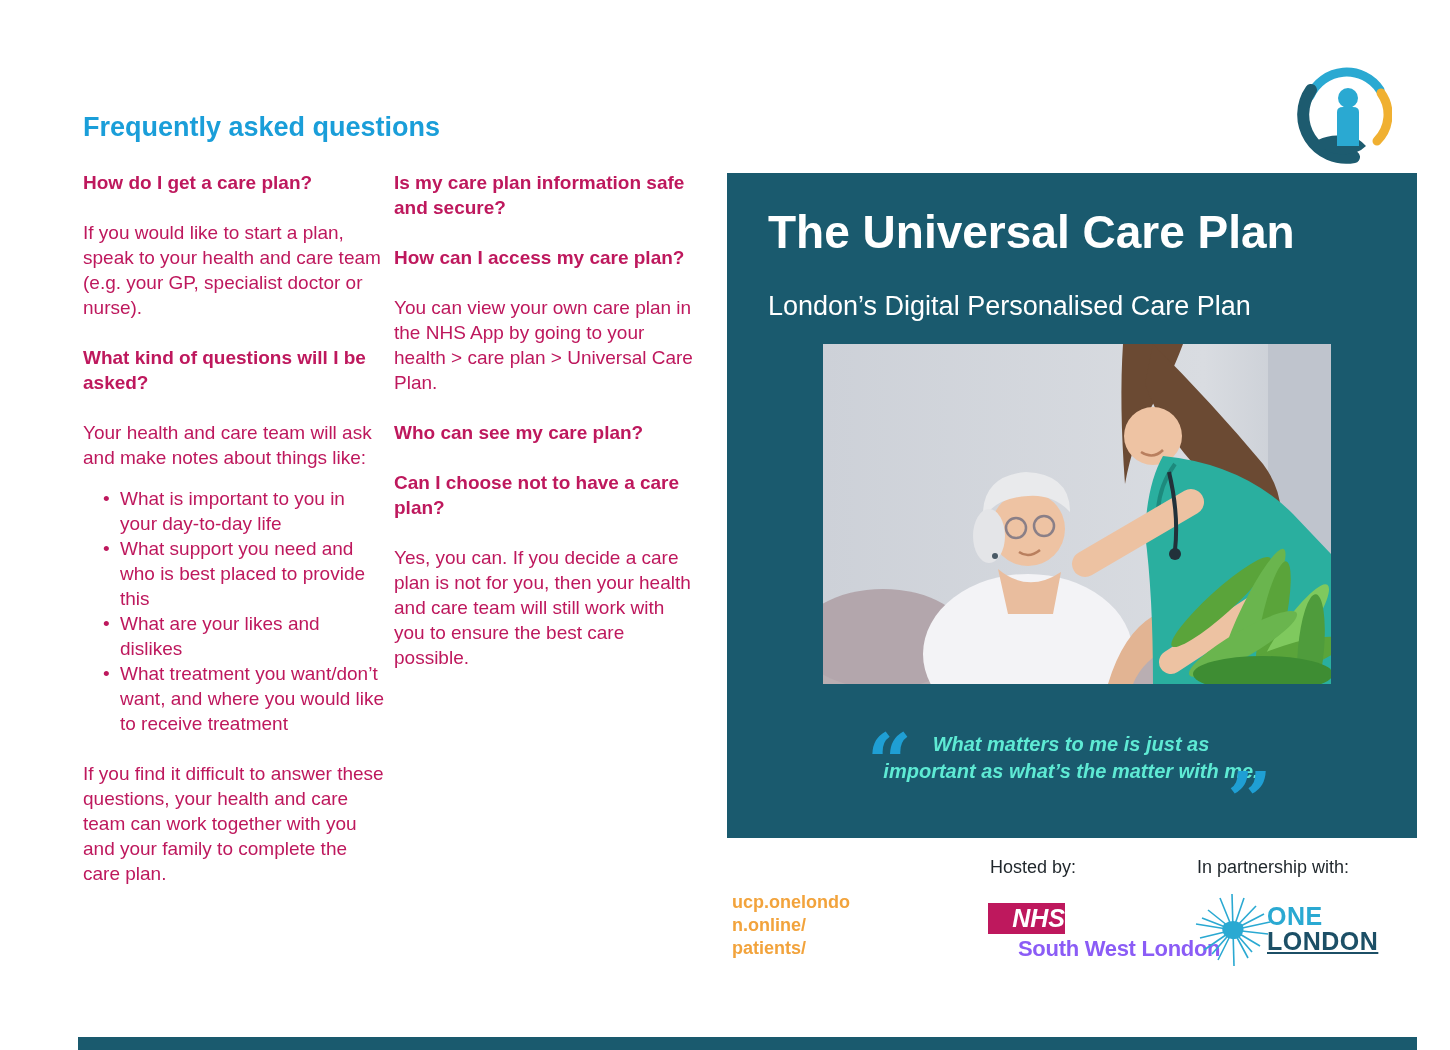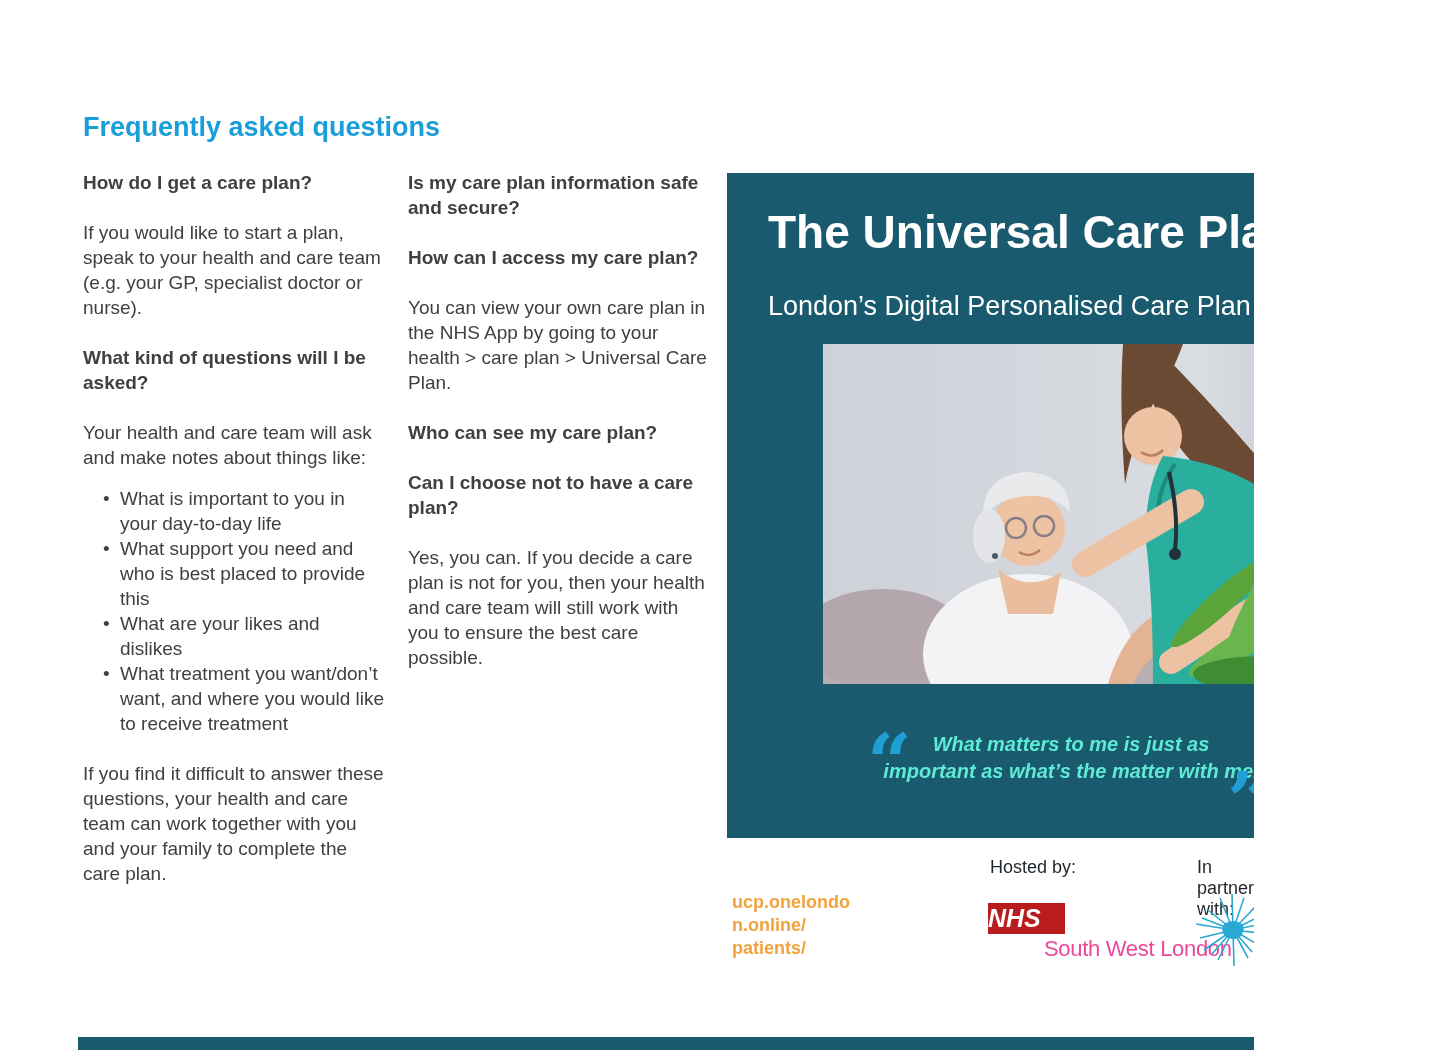--- a/index.html
+++ b/index.html
@@ -1,24 +1,24 @@
 <!DOCTYPE html>
 <html><head>
 <meta charset="utf-8">
 <style>
   html,body{margin:0;padding:0;background:#fff;}
-  .page{position:relative;width:1254px;height:1050px;background:#ffffff;overflow:hidden;
+  .page{position:relative;width:1417px;height:1050px;background:#ffffff;overflow:hidden;
         font-family:"Liberation Sans",sans-serif;}
 
   
   .faq-heading{position:absolute;left:83px;top:112px;font-size:27px;font-weight:bold;
                color:#1a9ed9;letter-spacing:0;}
-  .faq-col{position:absolute;top:170px;width:304px;font-size:19px;line-height:25px;color:#404040;}
+  .faq-col{position:absolute;top:170px;width:304px;font-size:19px;line-height:25px;color:#be185d;}
   .faq-col.c1{left:83px;}
-  .faq-col.c2{left:408px;width:300px;}
+  .faq-col.c2{left:394px;width:300px;}
   .faq-q{font-weight:bold;margin:0 0 25px 0;}
   .faq-p{margin:0 0 25px 0;}
   .faq-p.no-gap{margin-bottom:16px;}
   .faq-ul{margin:0 0 25px 0;padding:0 0 0 20px;list-style:none;}
   .faq-ul li{position:relative;padding-left:17px;}
   .faq-ul li::before{content:"\2022";position:absolute;left:0;top:0;}
 
   
   .panel{position:absolute;left:727px;top:173px;width:708px;height:665px;background:#1a5a6e;}
   .panel-title{position:absolute;left:41px;top:33px;color:#ffffff;font-weight:bold;
@@ -30,24 +30,24 @@
               font-size:20px;line-height:27px;font-style:italic;font-weight:bold;}
   .qmark{position:absolute;font-family:"DejaVu Serif",serif;font-weight:bold;font-size:78px;
          line-height:40px;color:#1f9fd4;}
   .qmark.open{left:140px;top:30px;}
   .qmark.close{left:500px;top:68px;}
 
   
   .url{position:absolute;left:732px;top:891px;color:#f2a33c;font-weight:bold;
        font-size:18px;line-height:23px;}
   .hosted-label{position:absolute;left:990px;top:857px;color:#1f262b;font-size:18px;}
-  .nhs-box{position:absolute;left:988px;top:903px;width:77px;height:31px;background:#b91c1c;
-           color:#ffffff;text-align:left;}
+  .nhs-box{position:absolute;left:988px;top:903px;width:77px;height:31px;background:#be185d;
+           color:#ffffff;text-align:right;}
   .nhs-box span{display:inline-block;font-weight:bold;font-style:italic;font-size:25px;line-height:31px;}
-  .nhs-org{position:absolute;left:1044px;top:936px;color:#ec4899;font-size:22px;font-weight:normal;
+  .nhs-org{position:absolute;left:1018px;top:936px;color:#8b5cf6;font-size:22px;font-weight:bold;
            letter-spacing:-0.3px;}
   .partner-label{position:absolute;left:1197px;top:857px;color:#1f262b;font-size:18px;}
   .starburst{position:absolute;left:1194px;top:894px;width:78px;height:74px;}
   .one-london{position:absolute;left:1267px;top:904px;font-weight:bold;font-size:25px;
               line-height:25px;letter-spacing:0.5px;}
   .one-london .one{color:#2aa9d2;}
   .one-london .london{color:#1c4f66;text-decoration:underline;}
 
   .bottom-bar{position:absolute;left:78px;top:1037px;width:1359px;height:13px;background:#1a5a6e;}
 

